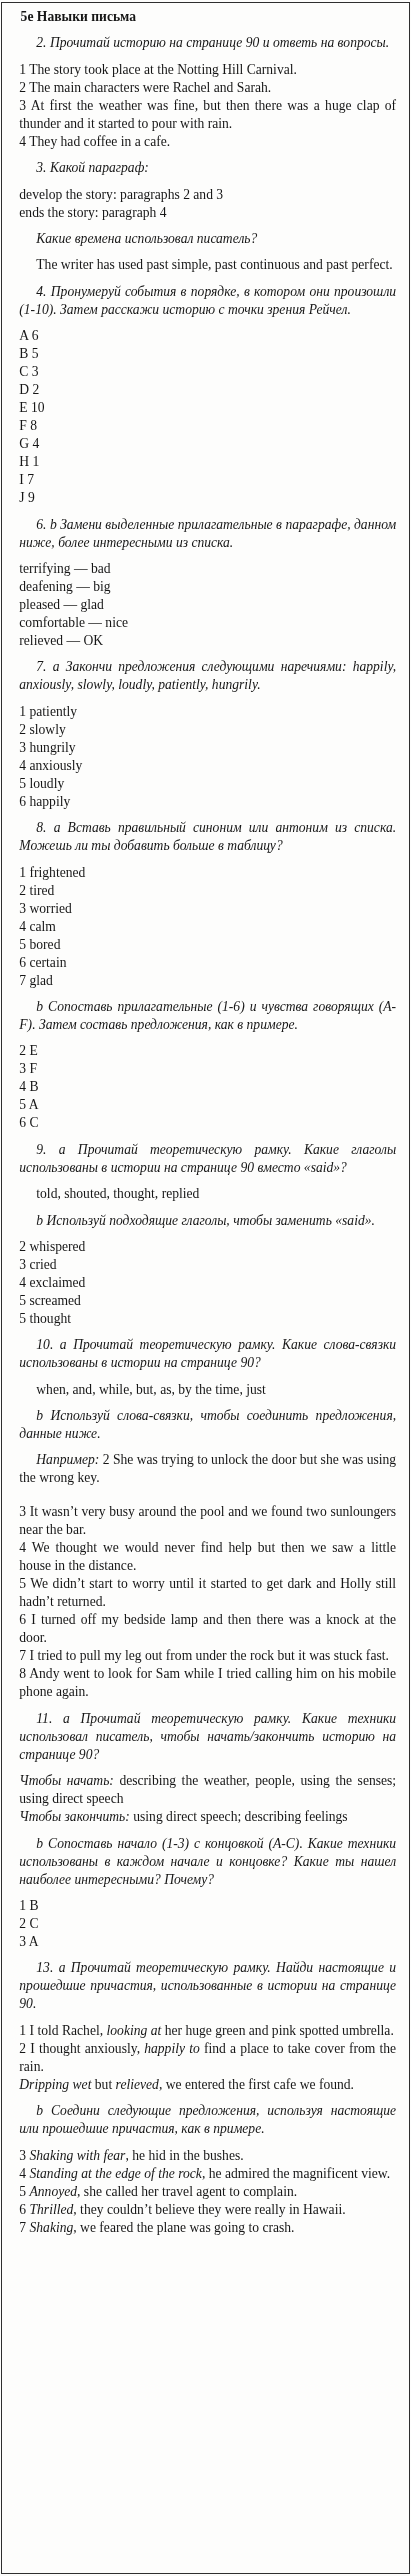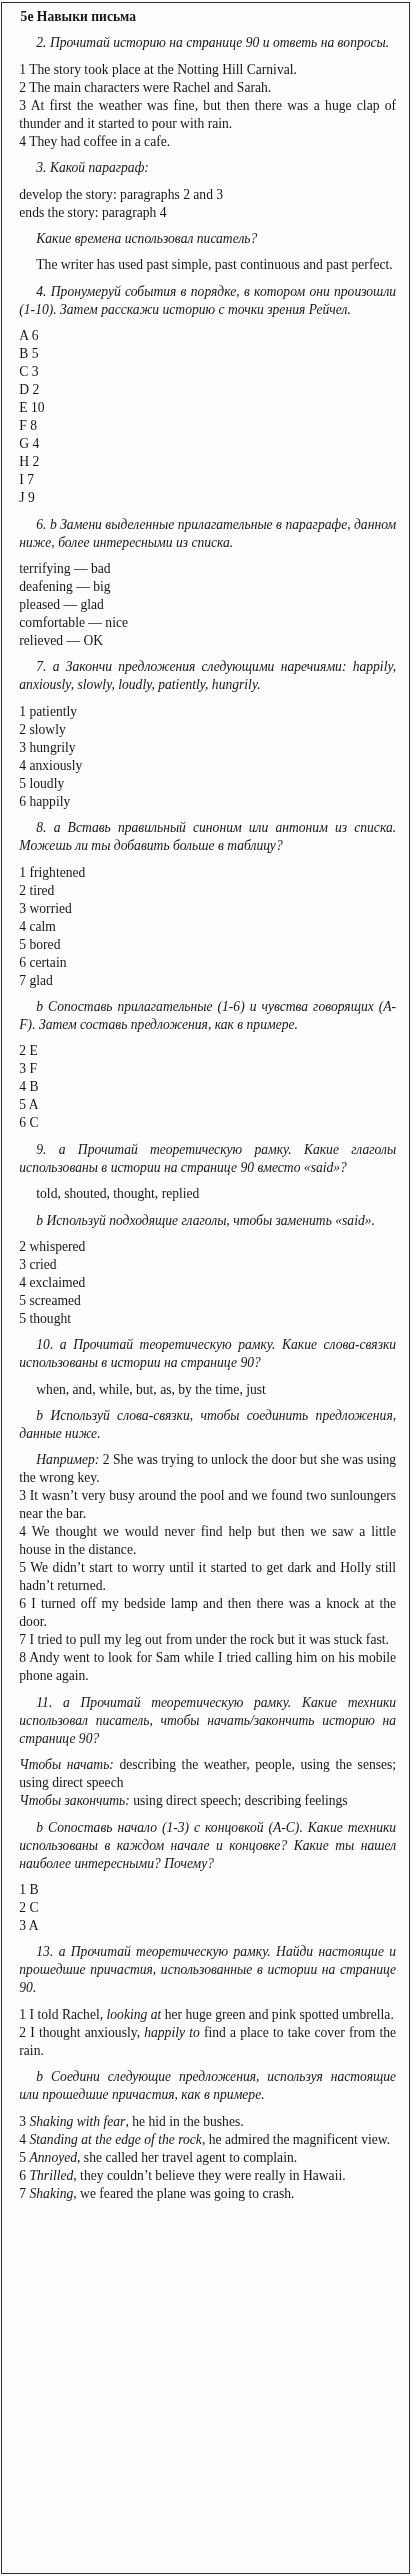--- a/index.html
+++ b/index.html
@@ -36,21 +36,21 @@
     text-align: justify;
     text-indent: 17px;
     margin: 8.4px 0;
   }
   .example {
     text-align: justify;
     text-indent: 17px;
     margin: 8.4px 0 0 0;
   }
   .answers { margin: 8.4px 0; }
-  .example + .answers { margin-top: 0; }
+  .example + .answers { margin-top: 16px; }
   .answer-line { text-align: justify; }
 </style>
 </head>
 <body>
 
 <div class="page">
   <div class="frame">
     <h1 class="title">5e Навыки письма</h1>
     <div id="content">
         <p class="instruction">2. Прочитай историю на странице 90 и ответь на вопросы.</p>
@@ -69,21 +69,21 @@
         <p class="paragraph">The writer has used past simple, past continuous and past perfect.</p>
         <p class="instruction">4. Пронумеруй события в порядке, в котором они произошли (1-10). Затем расскажи историю с точки зрения Рейчел.</p>
         <div class="answers">
           <p class="answer-line">A 6</p>
           <p class="answer-line">B 5</p>
           <p class="answer-line">C 3</p>
           <p class="answer-line">D 2</p>
           <p class="answer-line">E 10</p>
           <p class="answer-line">F 8</p>
           <p class="answer-line">G 4</p>
-          <p class="answer-line">H 2</p>
+          <p class="answer-line">H 1</p>
           <p class="answer-line">I 7</p>
           <p class="answer-line">J 9</p>
         </div>
         <p class="instruction">6. b Замени выделенные прилагательные в параграфе, данном ниже, более интересными из списка.</p>
         <div class="answers">
           <p class="answer-line">terrifying — bad</p>
           <p class="answer-line">deafening — big</p>
           <p class="answer-line">pleased — glad</p>
           <p class="answer-line">comfortable — nice</p>
           <p class="answer-line">relieved — OK</p>
@@ -145,20 +145,21 @@
         <p class="instruction">b Сопоставь начало (1-3) с концовкой (A-C). Какие техники использованы в каждом начале и концовке? Какие ты нашел наиболее интересными? Почему?</p>
         <div class="answers">
           <p class="answer-line">1 B</p>
           <p class="answer-line">2 C</p>
           <p class="answer-line">3 A</p>
         </div>
         <p class="instruction">13. a Прочитай теоретическую рамку. Найди настоящие и прошедшие причастия, использованные в истории на странице 90.</p>
         <div class="answers">
           <p class="answer-line">1 I told Rachel, <i>looking at</i> her huge green and pink spotted umbrella.</p>
           <p class="answer-line">2 I thought anxiously, <i>happily to</i> find a place to take cover from the rain.</p>
+          <p class="answer-line"><i>Dripping wet</i> but <i>relieved</i>, we entered the first cafe we found.</p>
         </div>
         <p class="instruction">b Соедини следующие предложения, используя настоящие или прошедшие причастия, как в примере.</p>
         <div class="answers">
           <p class="answer-line">3 <i>Shaking with fear</i>, he hid in the bushes.</p>
           <p class="answer-line">4 <i>Standing at the edge of the rock</i>, he admired the magnificent view.</p>
           <p class="answer-line">5 <i>Annoyed</i>, she called her travel agent to complain.</p>
           <p class="answer-line">6 <i>Thrilled</i>, they couldn’t believe they were really in Hawaii.</p>
           <p class="answer-line">7 <i>Shaking</i>, we feared the plane was going to crash.</p>
         </div>
       </div>

